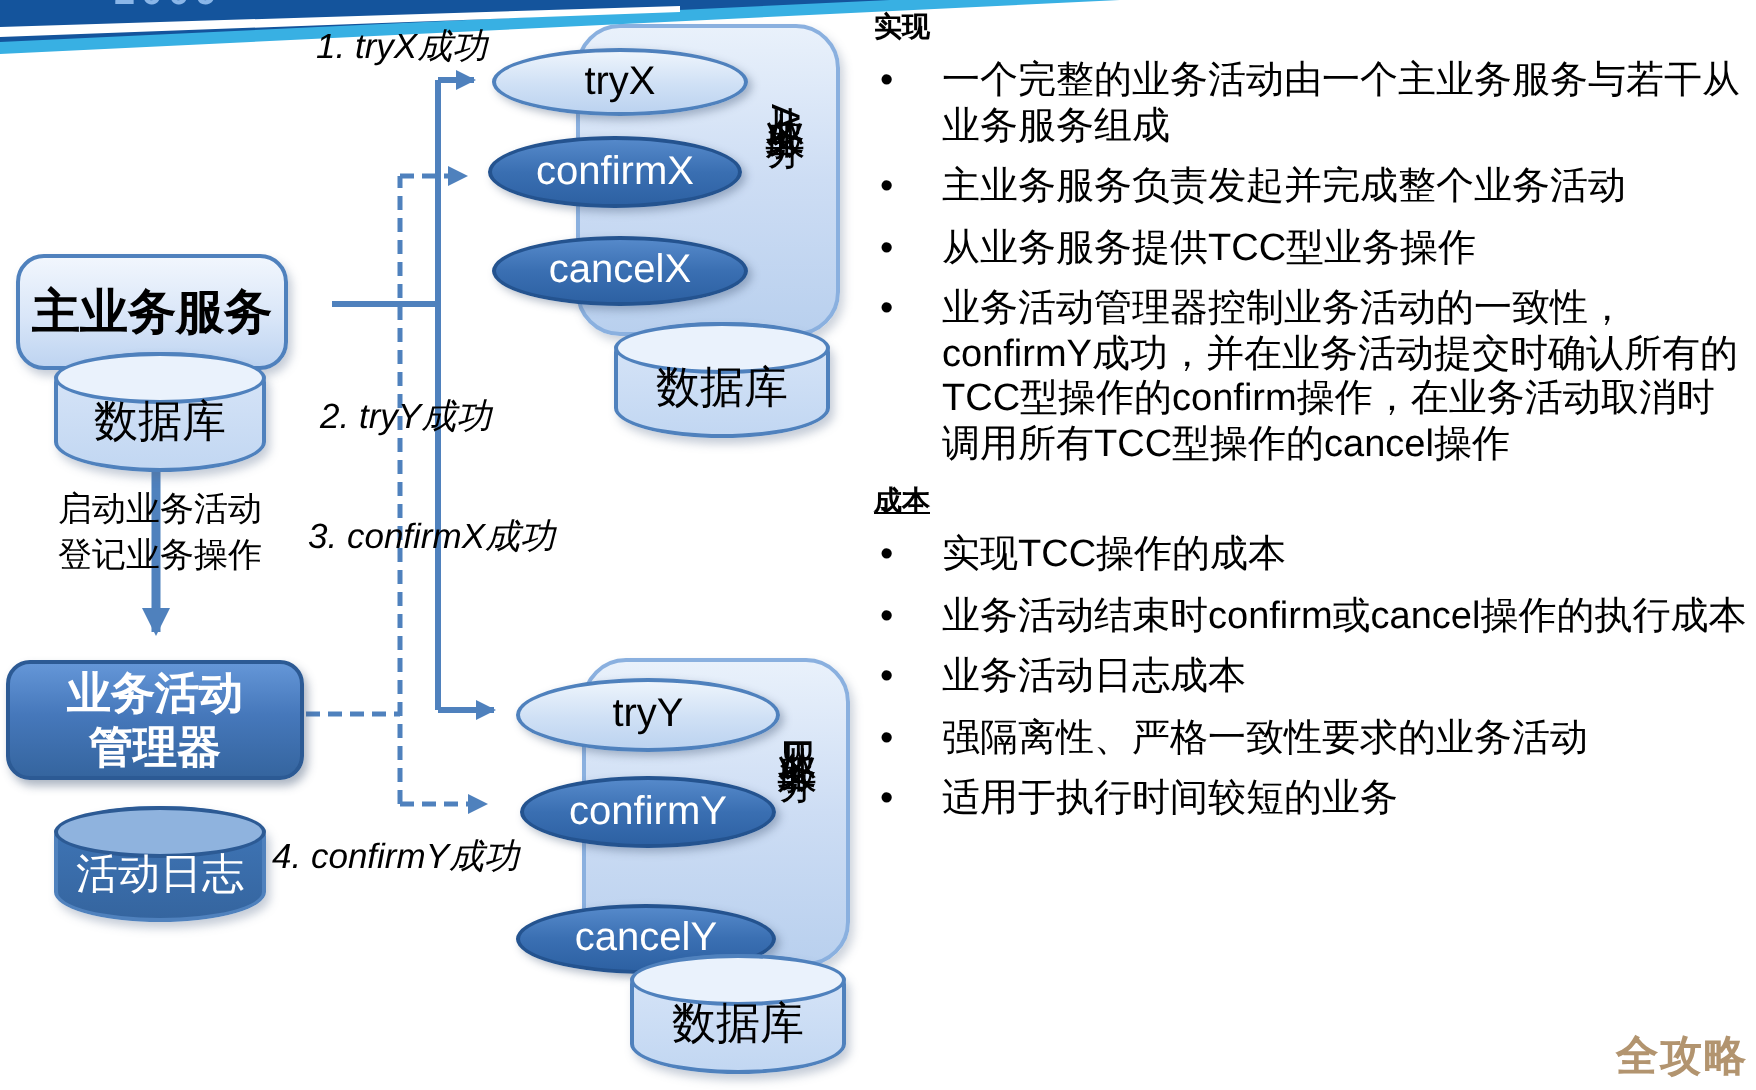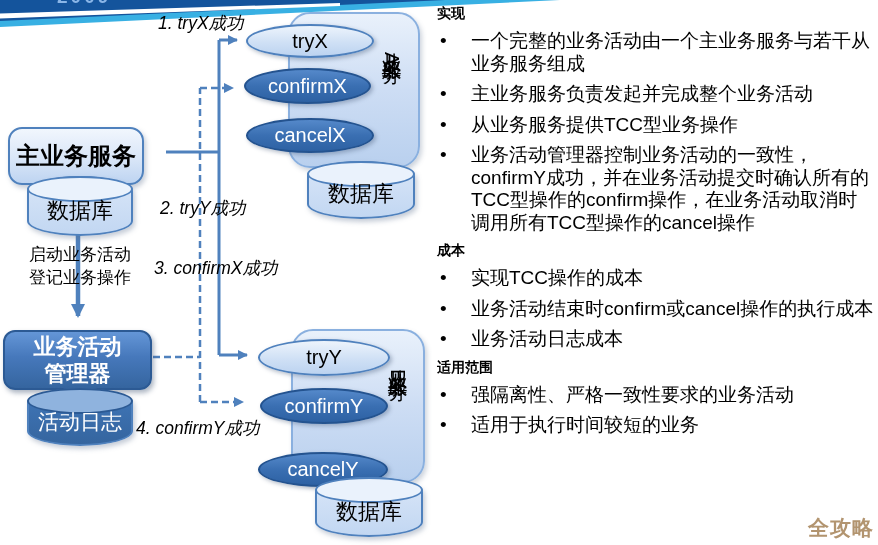--- a/index.html
+++ b/index.html
@@ -88,35 +88,35 @@
   }
   .step-label { position:absolute; font-size:17.5px; z-index:6; white-space:nowrap;font-style:italic; }
   #manager-tasks {
     position:absolute; left:0; top:243px; width:160px;
     text-align:center; font-size:17px; line-height:23px; z-index:6;
   }
 
   
   #panel { left:437px; top:2px; width:437px; z-index:2; }
   #panel h2 { font-size:14px; font-weight:bold; margin:3px 0 7px 0; }
-  #panel .sec + .sec h2 { margin-top:4px; }
+  #panel .sec + .sec h2 { margin-top:4px;text-decoration:underline; }
   #panel .bullet { display:flex; margin-bottom:8px; font-size:19px; line-height:22.5px; }
   #panel .bullet .dot { flex:0 0 34px; padding-left:3px; }
   #panel .bullet .btxt { flex:1; }
 
   #watermark {
     right:4px; bottom:3px; font-size:21px; font-weight:bold;
     letter-spacing:1px; color: var(--watermark); z-index:6;
   }
 
   
   #main-service { left:8px; top:127px; width:136px; height:58px; font-size:24px; font-weight:600; }
   #main-db      { left:27px; top:176px; width:106px; height:60px; font-size:22px; }
   #manager      { left:3px; top:330px; width:149px; height:60px; font-size:22px; line-height:27px; font-weight:600; }
-  #activity-log { left:27px; top:388px; width:106px; height:58px; font-size:21px; }
+  #activity-log { left:27px; top:403px; width:106px; height:58px; font-size:21px; }
   #container-a  { left:288px; top:12px;  width:132px; height:156px; }
   #container-b  { left:291px; top:329px; width:134px; height:154px; }
   #op-tryx      { left:246px; top:24px;  width:128px; height:34px; }
   #op-confirmx  { left:244px; top:68px;  width:127px; height:36px; }
   #op-cancelx   { left:246px; top:118px; width:128px; height:35px; }
   #db-a         { left:307px; top:161px; width:108px; height:58px; font-size:22px; }
   #op-tryy      { left:258px; top:339px; width:132px; height:37px; }
   #op-confirmy  { left:260px; top:388px; width:128px; height:36px; }
   #op-cancely   { left:258px; top:452px; width:130px; height:35px; }
   #db-b         { left:315px; top:477px; width:108px; height:60px; font-size:22px; }
@@ -246,21 +246,20 @@
     <div class="bullet">
         <span class="dot">•</span>
         <span class="btxt">业务活动结束时confirm或cancel操作的执行成本</span>
       </div>
     <div class="bullet">
         <span class="dot">•</span>
         <span class="btxt">业务活动日志成本</span>
       </div>
   </div>
   <div class="sec">
-    <h2>适用范围</h2>
     <div class="bullet">
         <span class="dot">•</span>
         <span class="btxt">强隔离性、严格一致性要求的业务活动</span>
       </div>
     <div class="bullet">
         <span class="dot">•</span>
         <span class="btxt">适用于执行时间较短的业务</span>
       </div>
   </div>
 </div>

